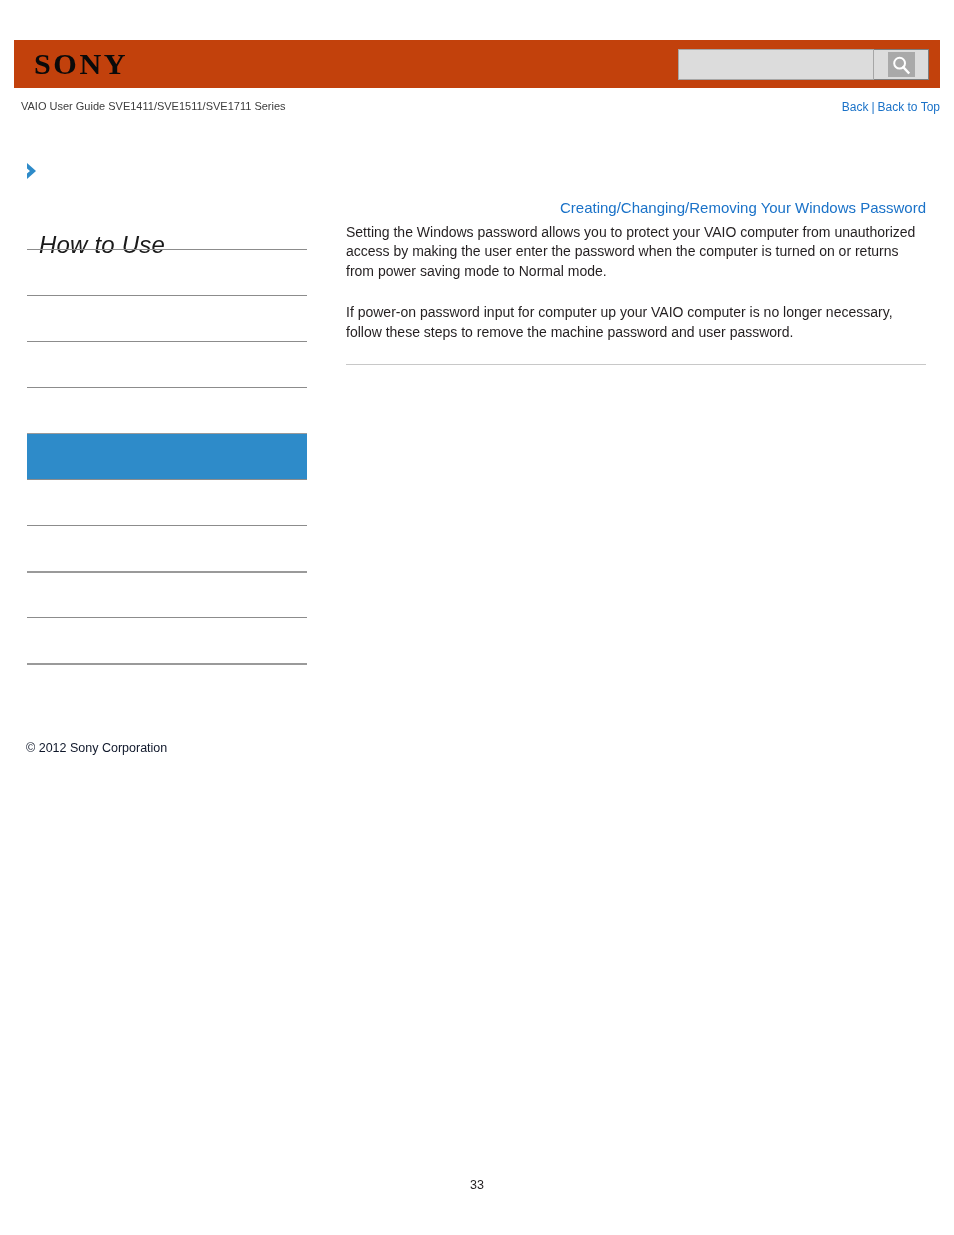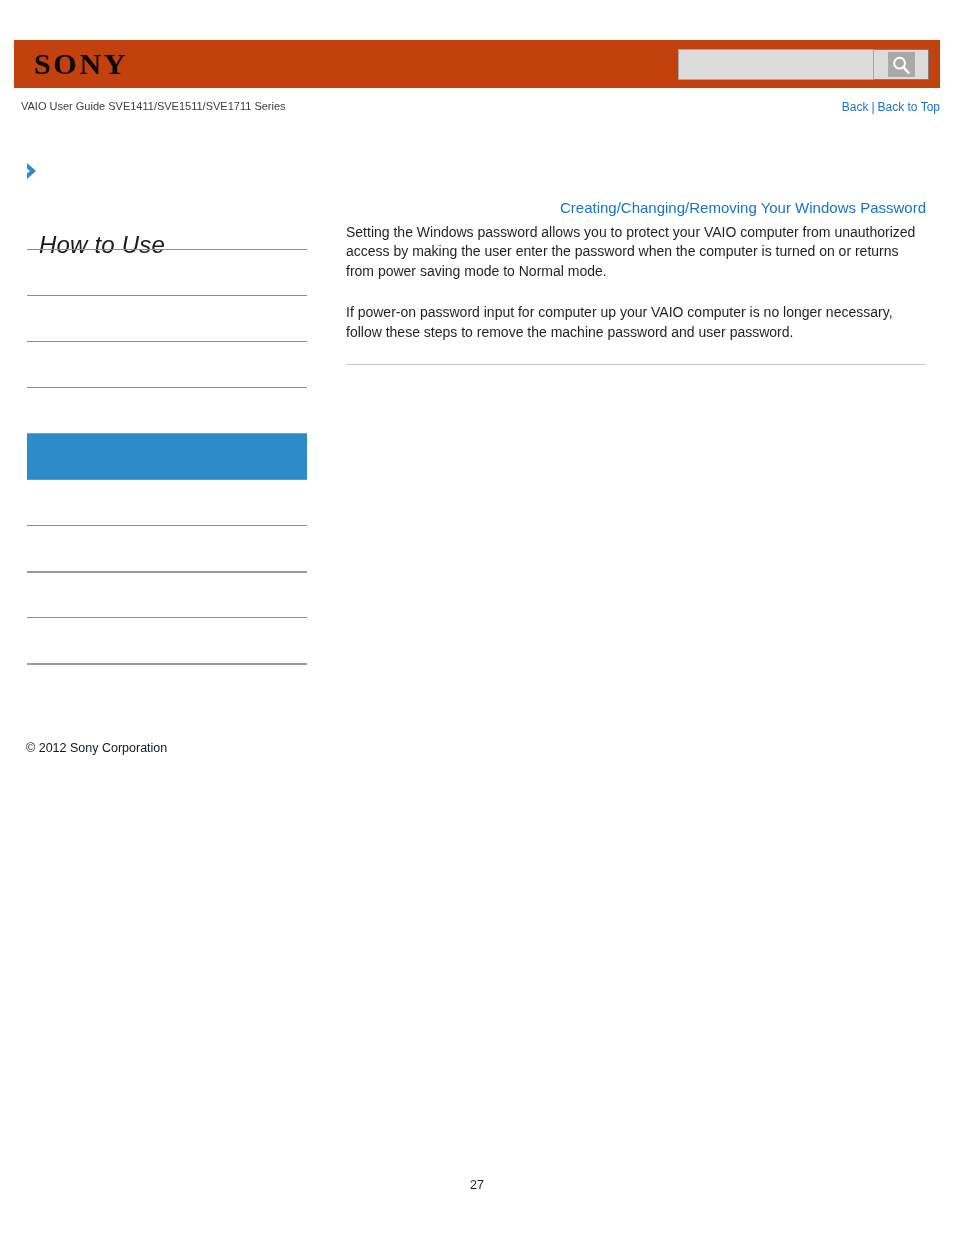--- a/index.html
+++ b/index.html
@@ -306,13 +306,13 @@
   <div class="section">
     <p class="section-desc">If power-on password input for computer up your VAIO computer is no longer necessary, follow these steps to remove the machine password and user password.</p>
   </div>
 
   <div class="section">
   </div>
 
   <div class="content-rule"></div>
 </div>
 
-<div class="page-number">27</div>
+<div class="page-number">33</div>
 
 </body></html>

